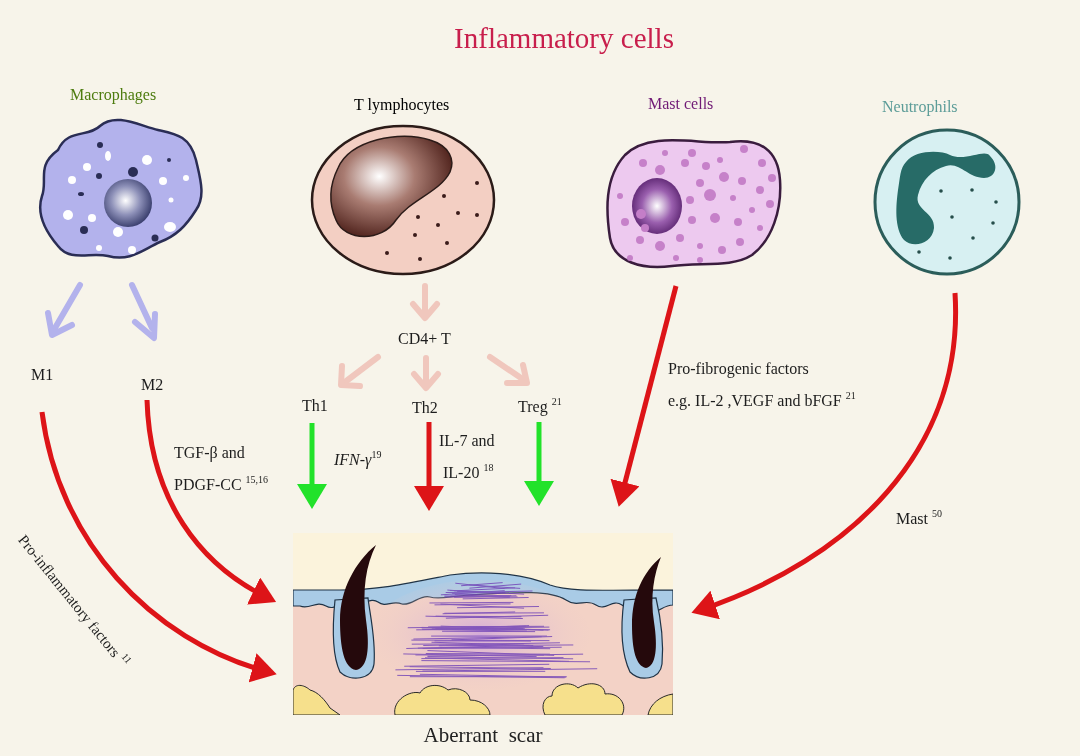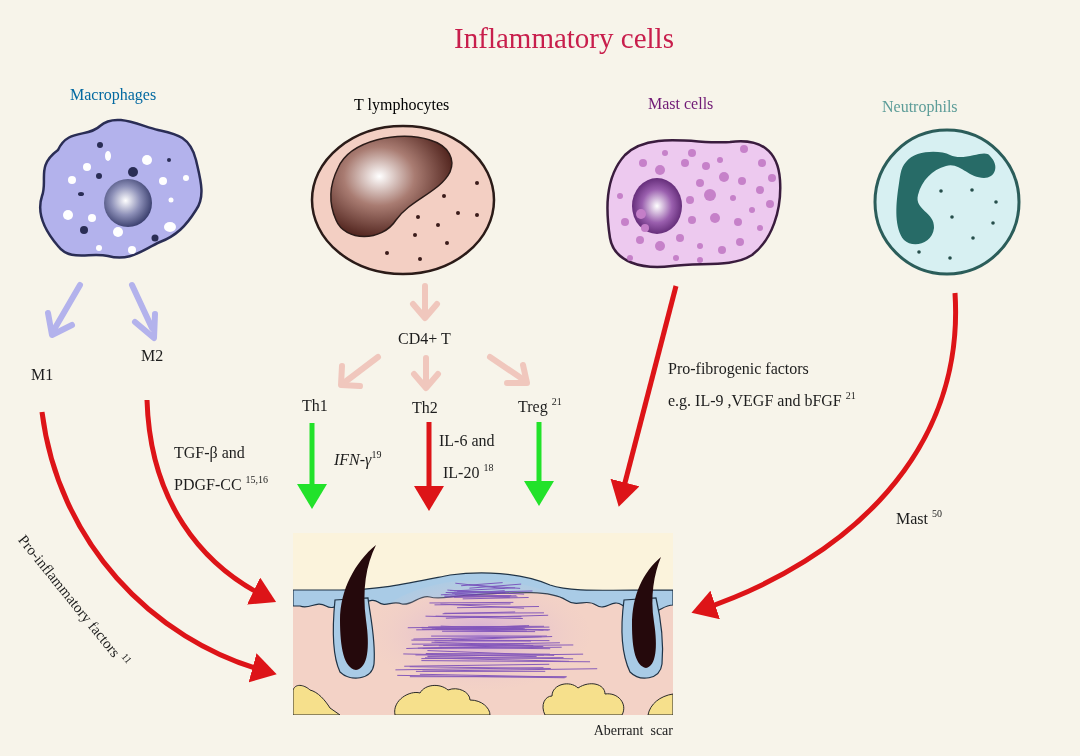--- a/index.html
+++ b/index.html
@@ -279,35 +279,35 @@
 
   <path d="M42,412 C58,540 150,640 268,672" fill="none" stroke="#dd1418" stroke-width="5" marker-end="url(#mRed)"></path>
   <path d="M147,400 C150,500 200,565 268,598" fill="none" stroke="#dd1418" stroke-width="5" marker-end="url(#mRed)"></path>
   <path d="M312,423 L312,500" fill="none" stroke="#22e22a" stroke-width="5" marker-end="url(#mGreen)"></path>
   <path d="M429,422 L429,502" fill="none" stroke="#dd1418" stroke-width="5" marker-end="url(#mRed)"></path>
   <path d="M539,422 L539,497" fill="none" stroke="#22e22a" stroke-width="5" marker-end="url(#mGreen)"></path>
   <path d="M676,286 L621,498" fill="none" stroke="#dd1418" stroke-width="5" marker-end="url(#mRed)"></path>
   <path d="M955,293 C965,450 850,560 700,610" fill="none" stroke="#dd1418" stroke-width="5" marker-end="url(#mRed)"></path>
 </svg>
 
-<div class="abs cell-label" style="left:70px;top:86px;color:#0369a1">Macrophages</div>
+<div class="abs cell-label" style="left:70px;top:86px;color:#4d7c0f">Macrophages</div>
 <div class="abs cell-label" style="left:354px;top:96px;color:#000000">T lymphocytes</div>
 <div class="abs cell-label" style="left:648px;top:95px;color:#701a75">Mast cells</div>
 <div class="abs cell-label" style="left:882px;top:98px;color:#5c9c98">Neutrophils</div>
 
 <div class="abs lbl" style="left:31px;top:366px">M1</div>
-<div class="abs lbl" style="left:141px;top:347px">M2</div>
+<div class="abs lbl" style="left:141px;top:376px">M2</div>
 <div class="abs lbl" style="left:398px;top:330px">CD4+ T</div>
 <div class="abs lbl" style="left:302px;top:397px">Th1</div>
 <div class="abs lbl" style="left:412px;top:399px">Th2</div>
 <div class="abs lbl" style="left:518px;top:396px"><span>Treg</span> <sup>21</sup></div>
 
 <div class="abs lbl" style="left:174px;top:444px">TGF-β and</div>
 <div class="abs lbl" style="left:174px;top:474px"><span>PDGF-CC</span> <sup>15,16</sup></div>
 <div class="abs lbl" style="left:334px;top:449px;font-style:italic"><span>IFN-γ</span><sup style="font-style:normal">19</sup></div>
-<div class="abs lbl" style="left:439px;top:432px">IL-6 and</div>
+<div class="abs lbl" style="left:439px;top:432px">IL-7 and</div>
 <div class="abs lbl" style="left:443px;top:462px"><span>IL-20</span> <sup>18</sup></div>
 <div class="abs lbl" style="left:668px;top:360px">Pro-fibrogenic factors</div>
-<div class="abs lbl" style="left:668px;top:390px"><span>e.g. IL-9 ,VEGF and bFGF</span> <sup>21</sup></div>
+<div class="abs lbl" style="left:668px;top:390px"><span>e.g. IL-2 ,VEGF and bFGF</span> <sup>21</sup></div>
 <div class="abs lbl" id="prog-inflam" style="left:30px;top:530px"><span>Pro-inflammatory factors</span> <sup>11</sup></div>
 <div class="abs lbl" style="left:896px;top:508px"><span>Mast</span> <sup>50</sup></div>
 
-<div class="abs" style="left:293px;width:380px;top:723px;text-align:right;font-size:14px;white-space:pre">Aberrant  scar</div>
+<div class="abs" style="left:293px;width:380px;top:723px;text-align:center;font-size:21px;white-space:pre">Aberrant  scar</div>
 
 </body></html>

